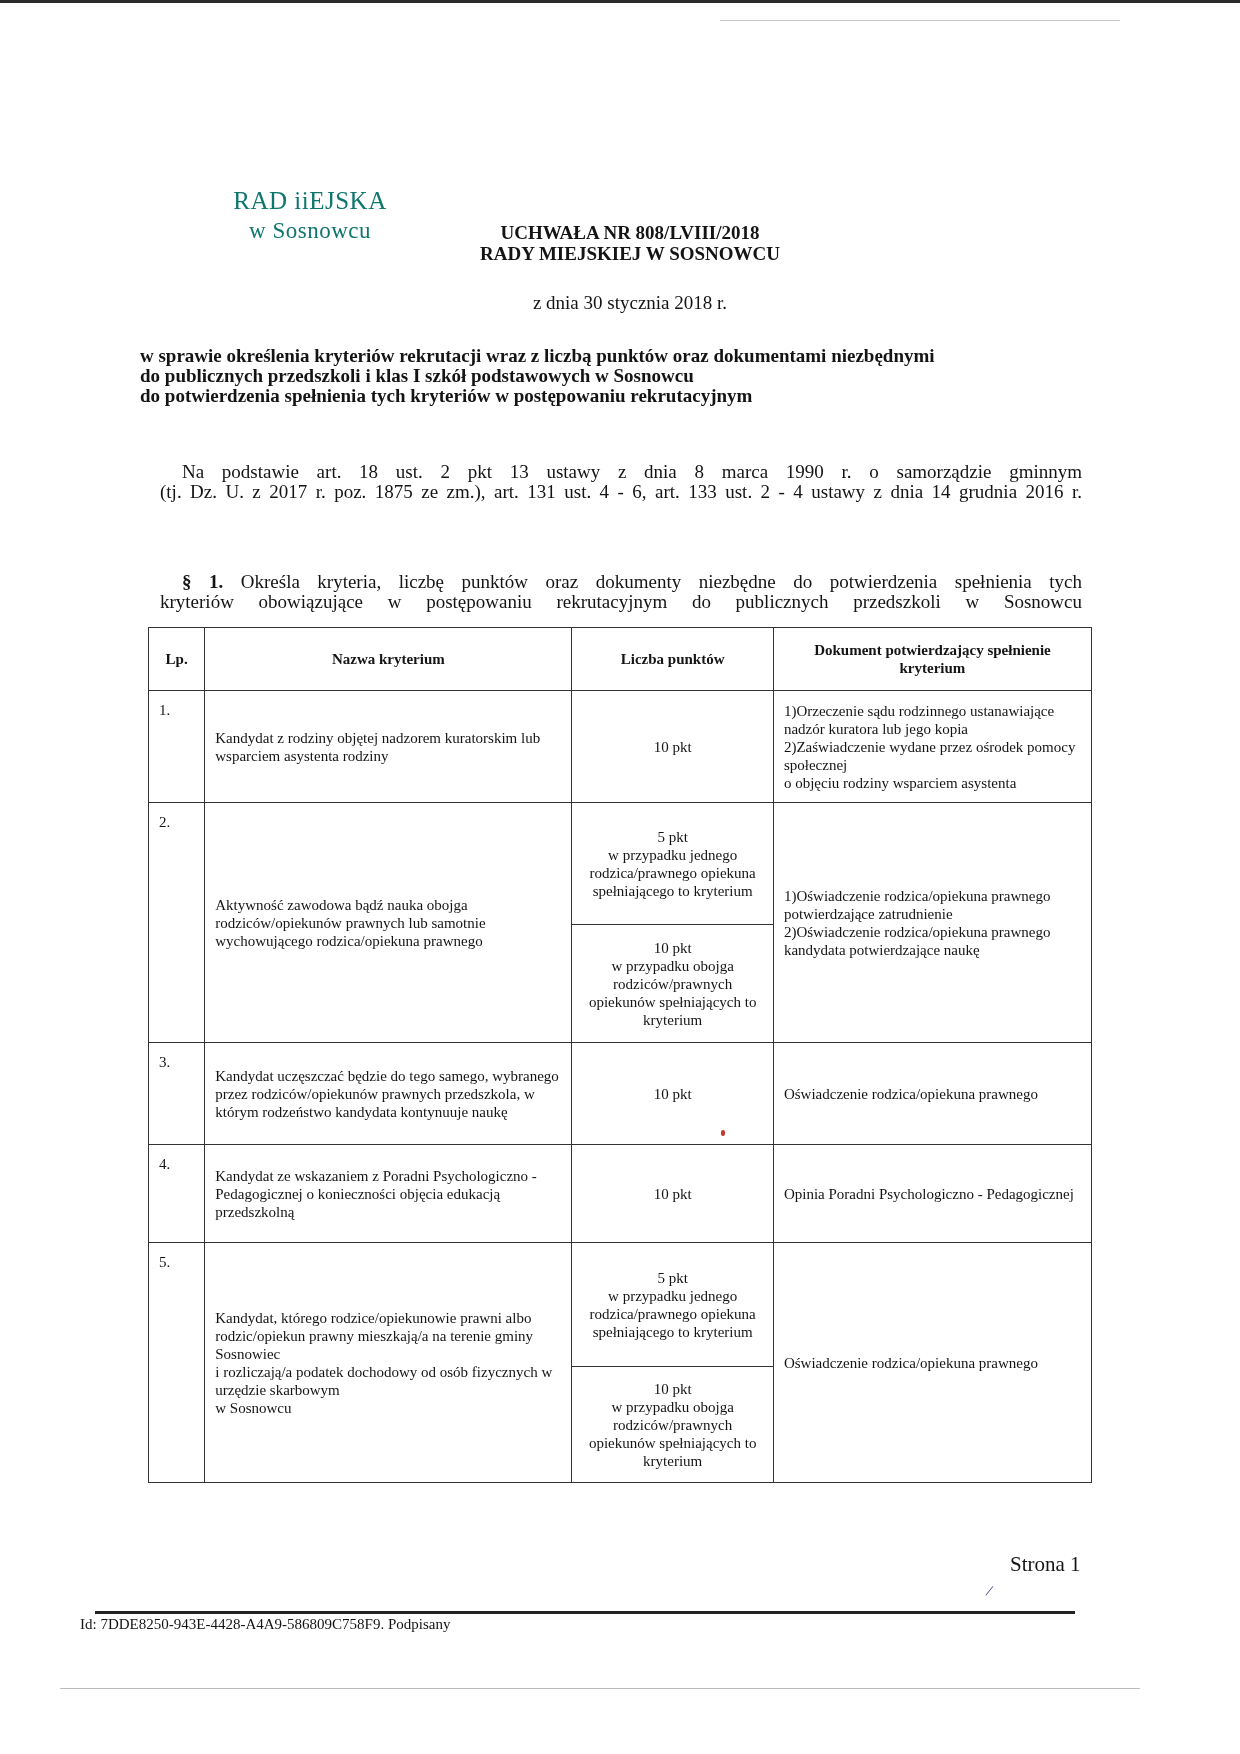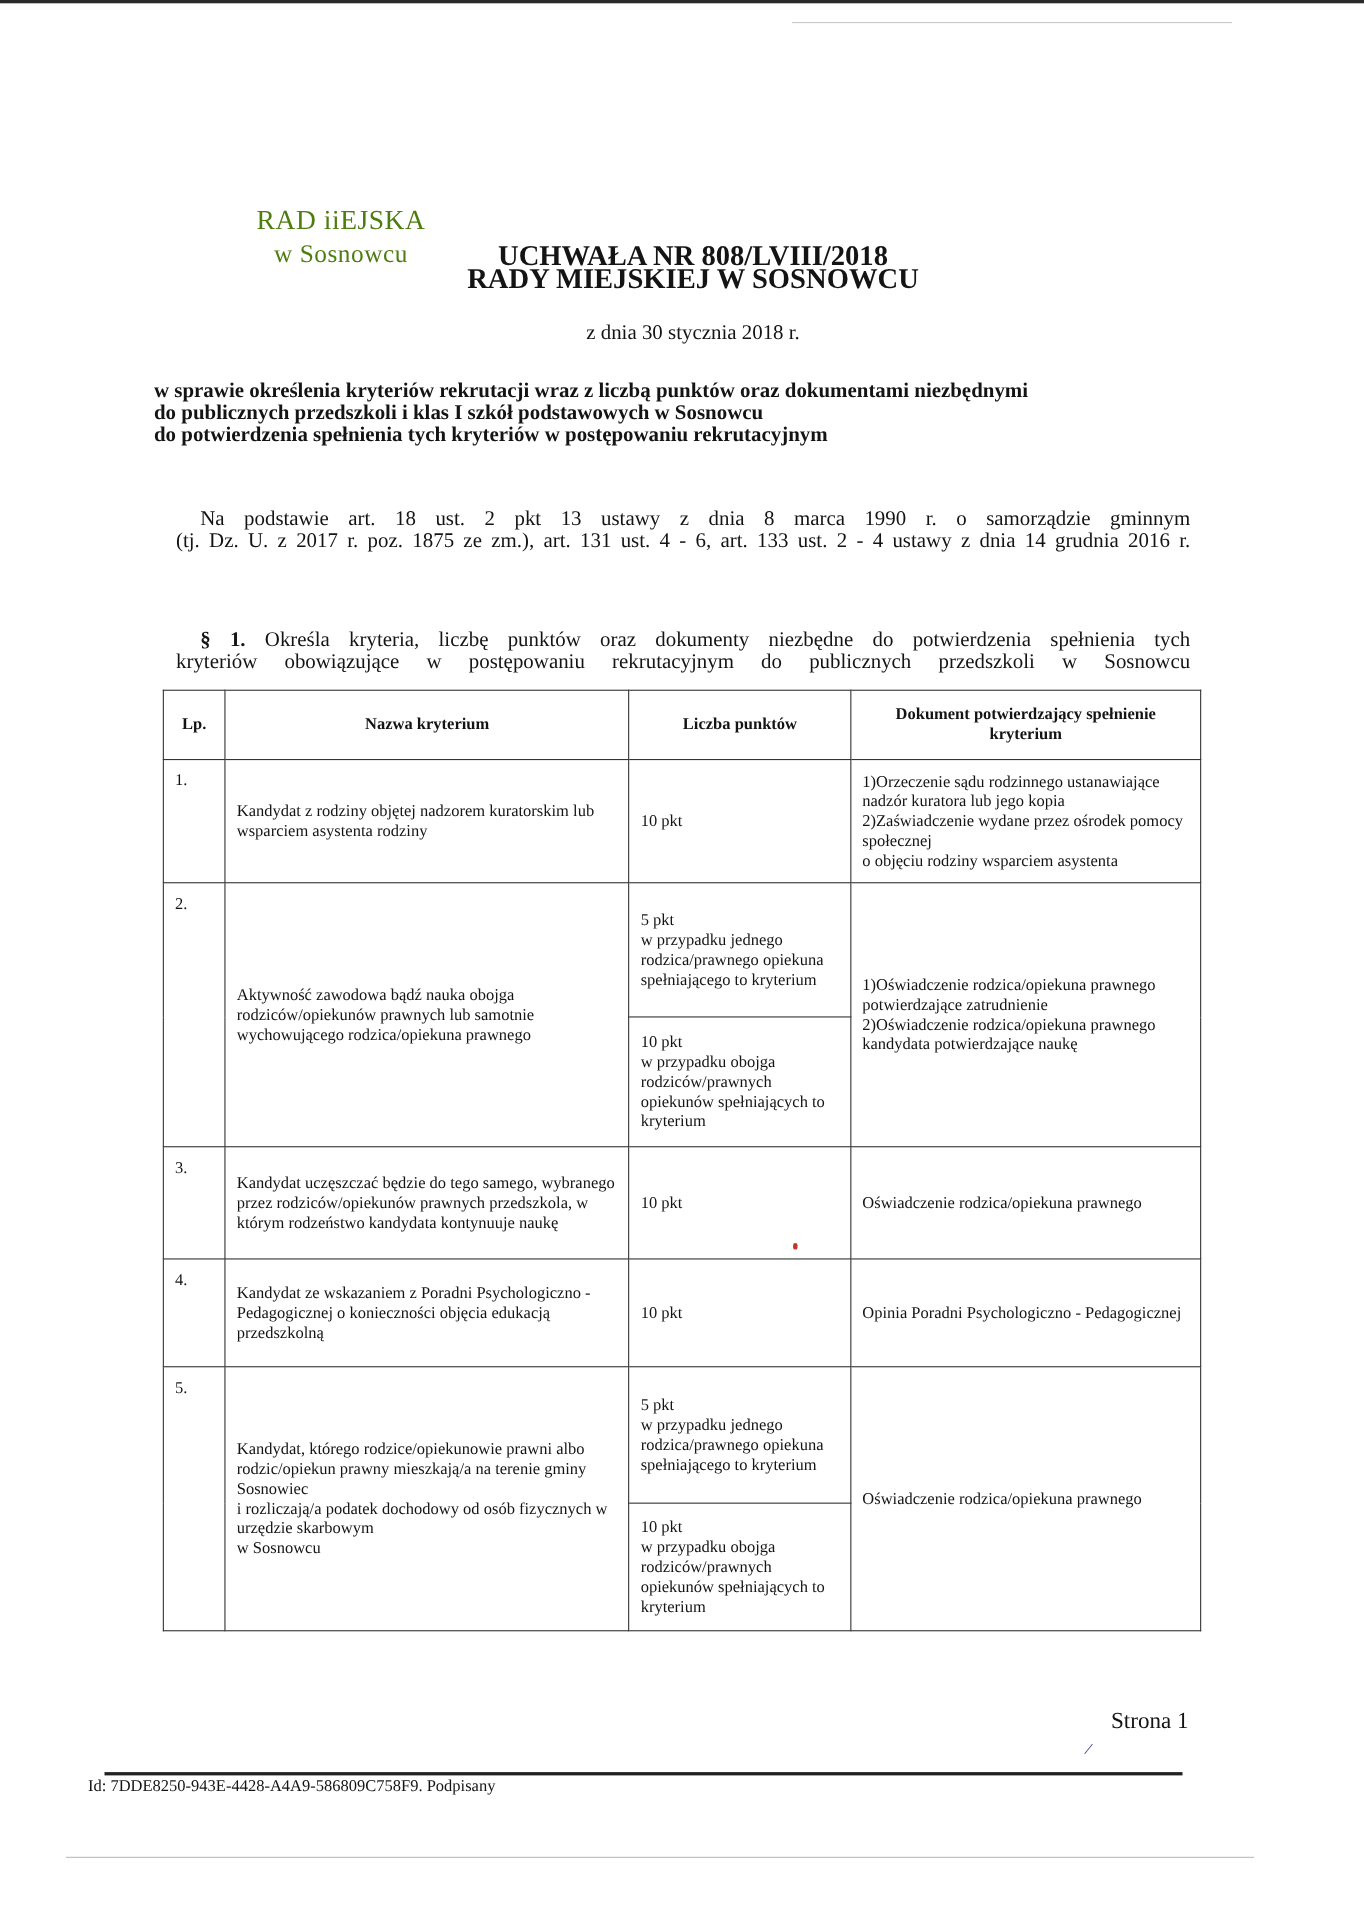--- a/index.html
+++ b/index.html
@@ -6,26 +6,26 @@
   body {
     width: 1240px; height: 1754px; background: #ffffff;
     position: relative; overflow: hidden;
     font-family: "Liberation Serif", serif; color: #141414;
   }
   .scan-top { position: absolute; left: 0; top: 0; width: 1240px; height: 3px; background: #2a2a2a; }
   .scan-top2 { position: absolute; left: 720px; top: 20px; width: 400px; height: 1px; background: #c8c8c8; }
   .scan-bottom { position: absolute; left: 60px; top: 1688px; width: 1080px; height: 1px; background: #bbbbbb; }
   .stamp {
     position: absolute; left: 205px; top: 186px; width: 210px;
-    color: #4d7c0f; font-size: 25px; line-height: 30px; text-align: center; letter-spacing: 0.5px;
+    color: #0f766e; font-size: 25px; line-height: 30px; text-align: center; letter-spacing: 0.5px;
   }
   .stamp .l2 { font-size: 23px; }
   .title {
     position: absolute; left: 380px; top: 222px; width: 500px; text-align: center;
-    font-weight: bold; font-size: 26px; line-height: 21px;
+    font-weight: bold; font-size: 19px; line-height: 21px;
   }
   .date { position: absolute; left: 380px; top: 292px; width: 500px; text-align: center; font-size: 19px; }
   .subject {
     position: absolute; left: 140px; top: 346px; width: 980px; 
     font-weight: bold; font-size: 19px; line-height: 20px;
   }
   .para {
     position: absolute; left: 160px; width: 922px; font-size: 19px; line-height: 20px;
     text-align: justify; text-align-last: justify;
   }
@@ -34,21 +34,21 @@
   .p2 { top: 572px; }
   .indent { padding-left: 22px; }
   table.crit {
     position: absolute; left: 148px; top: 627px; width: 944px;
     border-collapse: collapse; font-size: 15px; line-height: 18px; border-radius: 26px;
   }
   table.crit td, table.crit th { border: 1.5px solid #333; vertical-align: middle; padding: 2px 10px; }
   table.crit th { font-weight: bold; height: 58px; }
   table.crit td.lp { vertical-align: top; padding-top: 10px; width: 34px; }
   table.crit td.name { width: 338px; }
-  table.crit td.pts { width: 176px; }
+  table.crit td.pts { width: 176px; text-align: center; }
   table.crit td.doc { width: 290px; }
   .pre { white-space: pre-line; }
   .footer-line { position: absolute; left: 95px; top: 1611px; width: 980px; height: 3px; background: #222; }
   .footer-id { position: absolute; left: 80px; top: 1616px; font-size: 15px; }
   .footer-page { position: absolute; left: 1010px; top: 1552px; font-size: 21px; }
   .mark { position: absolute; left: 987px; top: 1582px; color: #3a3a9a; font-size: 16px; transform: rotate(20deg); }
   .dot { position: absolute; left: 721px; top: 1130px; width: 4px; height: 6px; background: #c0392b; border-radius: 2px; }
 </style>
 </head>
 <body>

